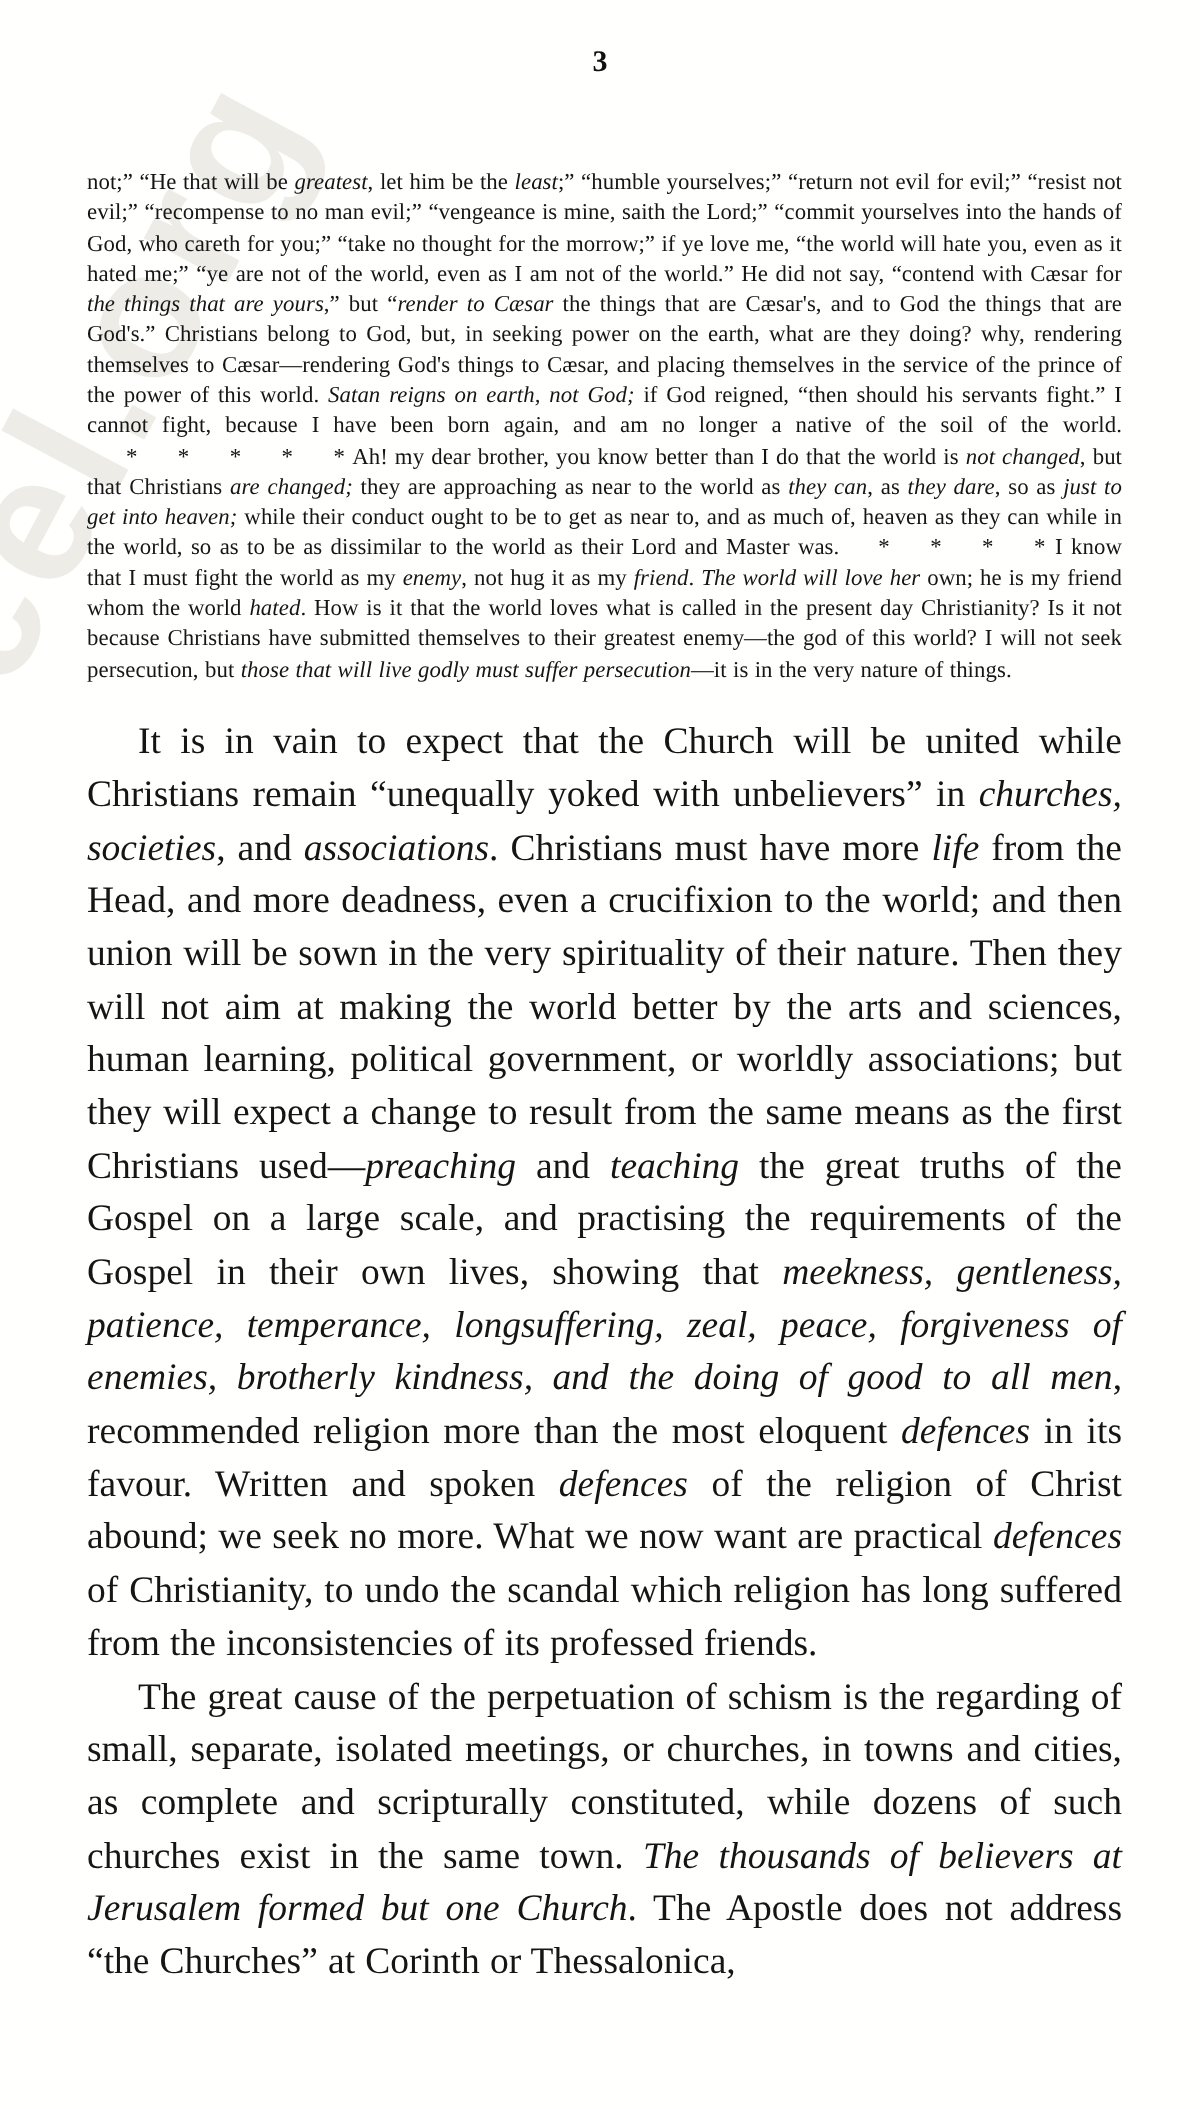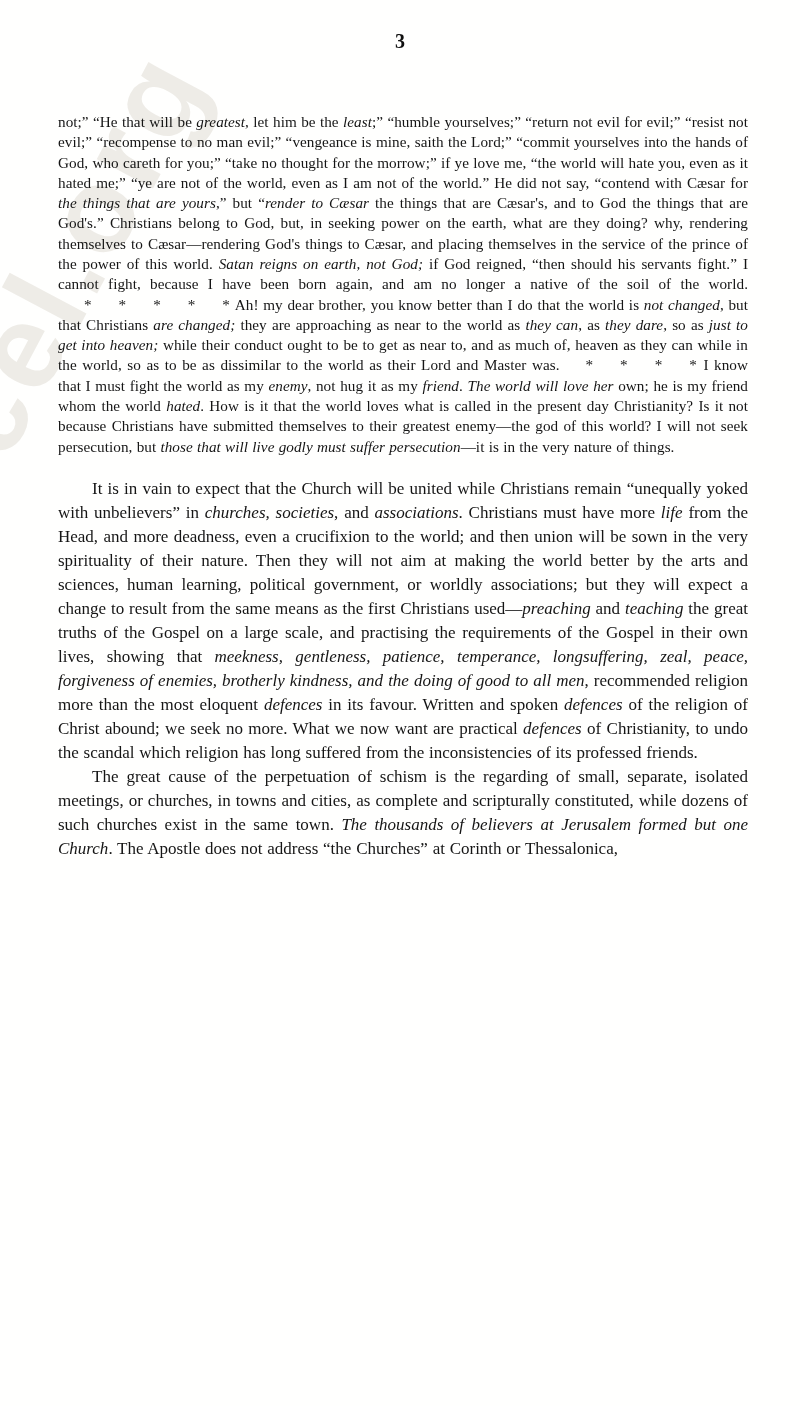--- a/index.html
+++ b/index.html
@@ -72,21 +72,21 @@
   .small-block p {
     margin: 0;
   }
   .small-block .ind {
     text-indent: 0;
     margin-top: 36px;
   }
   
   .body-block {
     margin-top: 20px;
-    font-size: 17px;
+    font-size: 25px;
     line-height: 1.415;
     text-align: justify;
     text-justify: inter-word;
     hyphens: none;
     word-spacing: 0.5px;
   }
   .body-block p {
     margin: 0;
     text-indent: 34px;
   }

